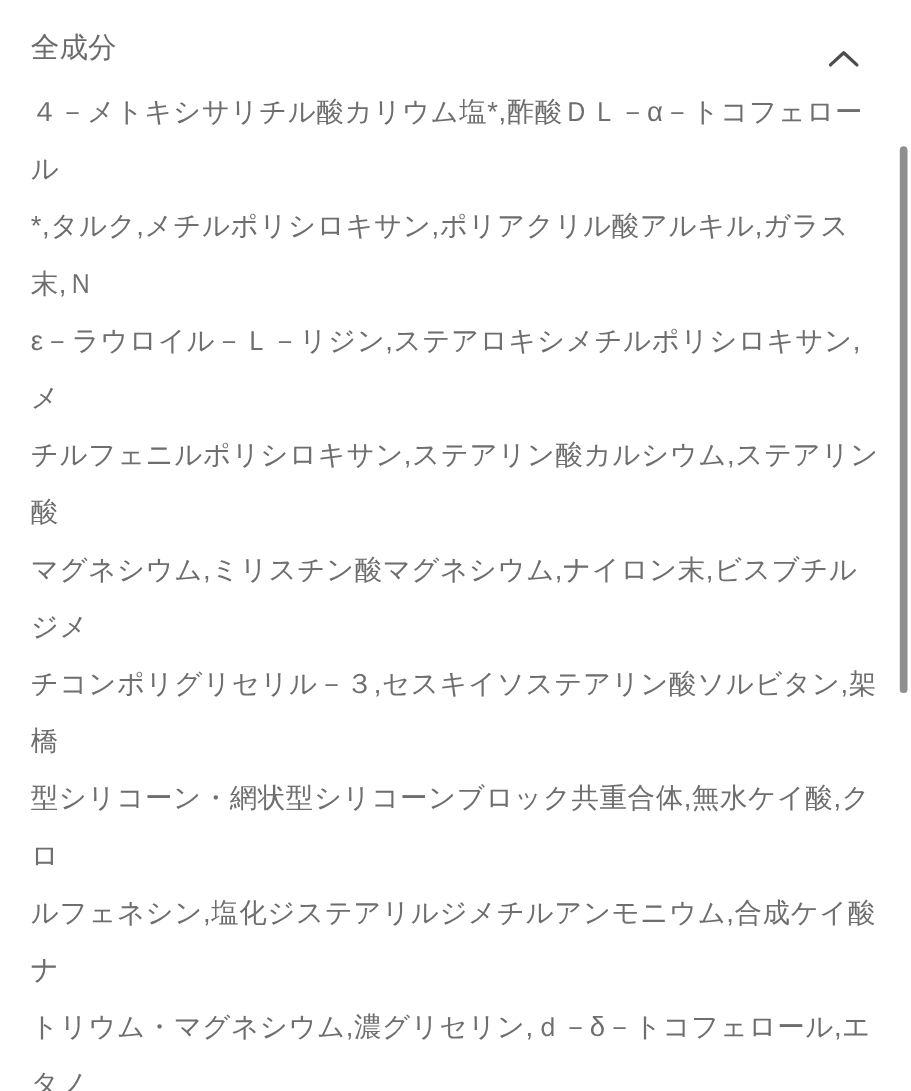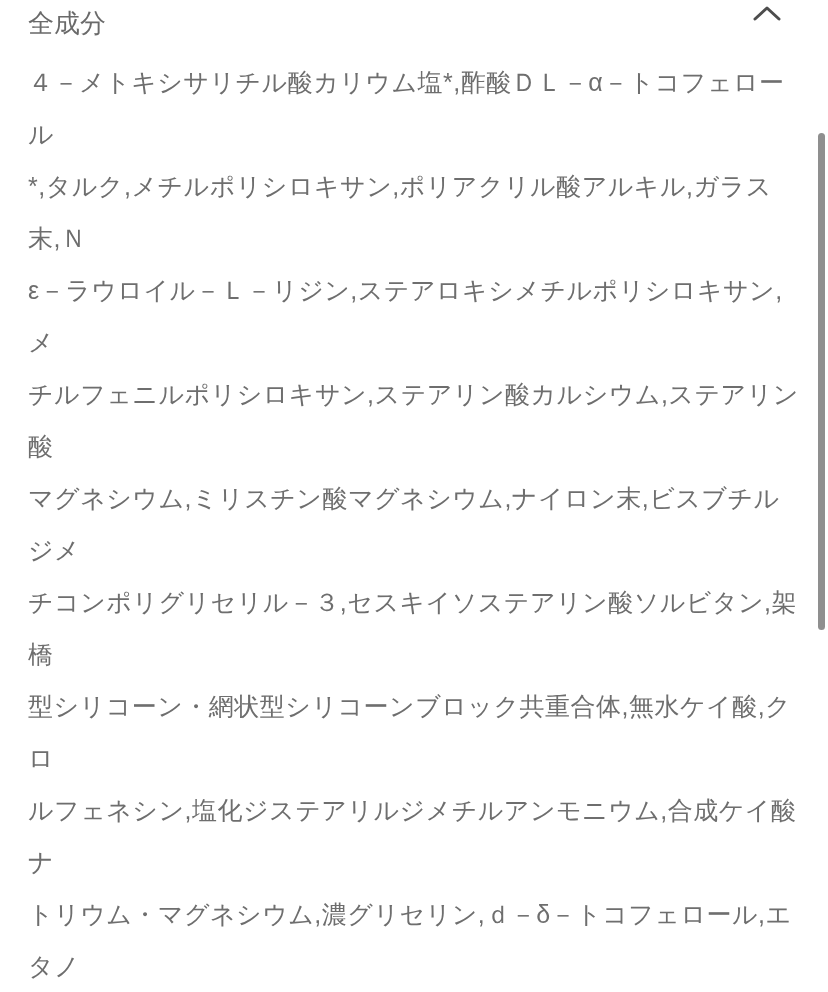--- a/index.html
+++ b/index.html
@@ -18,23 +18,23 @@
     overflow:hidden;
     position:relative;
     font-family:"Liberation Sans","DejaVu Sans",sans-serif;
     -webkit-font-smoothing:antialiased;
   }
   .panel{
     width:828px;
     padding:0 28px;
   }
   .accordion-header{
-    padding-top:4px;
+    padding-top:24px;
     display:flex;
-    align-items:flex-start;
+    align-items:flex-end;
     justify-content:space-between;
     cursor:pointer;
   }
   .accordion-header h2{
     margin:0;
     font-size:26px;
     line-height:38px;
     font-weight:400;
     color:var(--heading-gray);
   }

